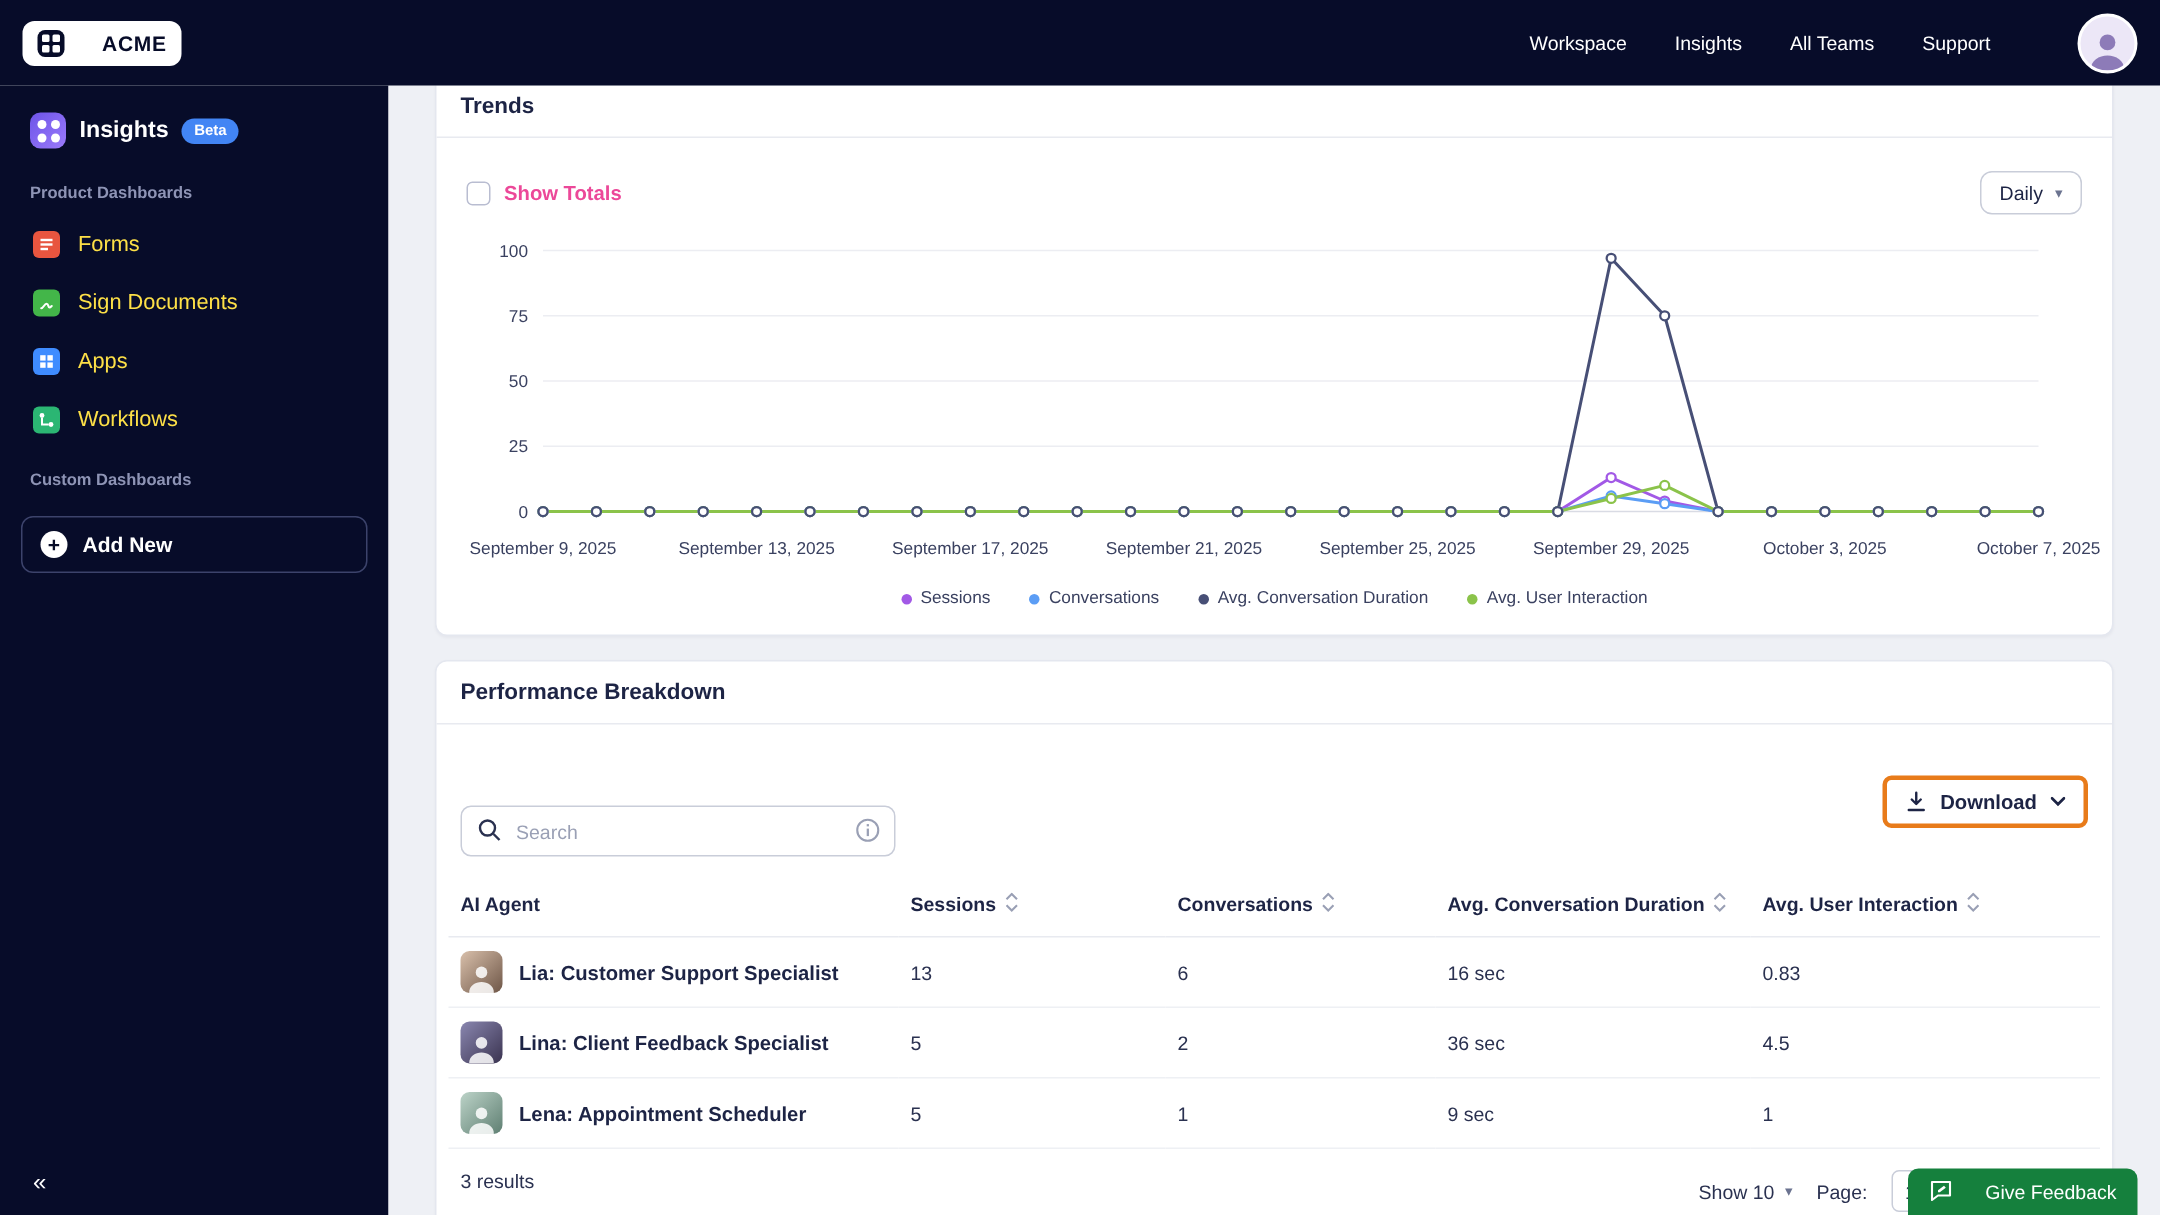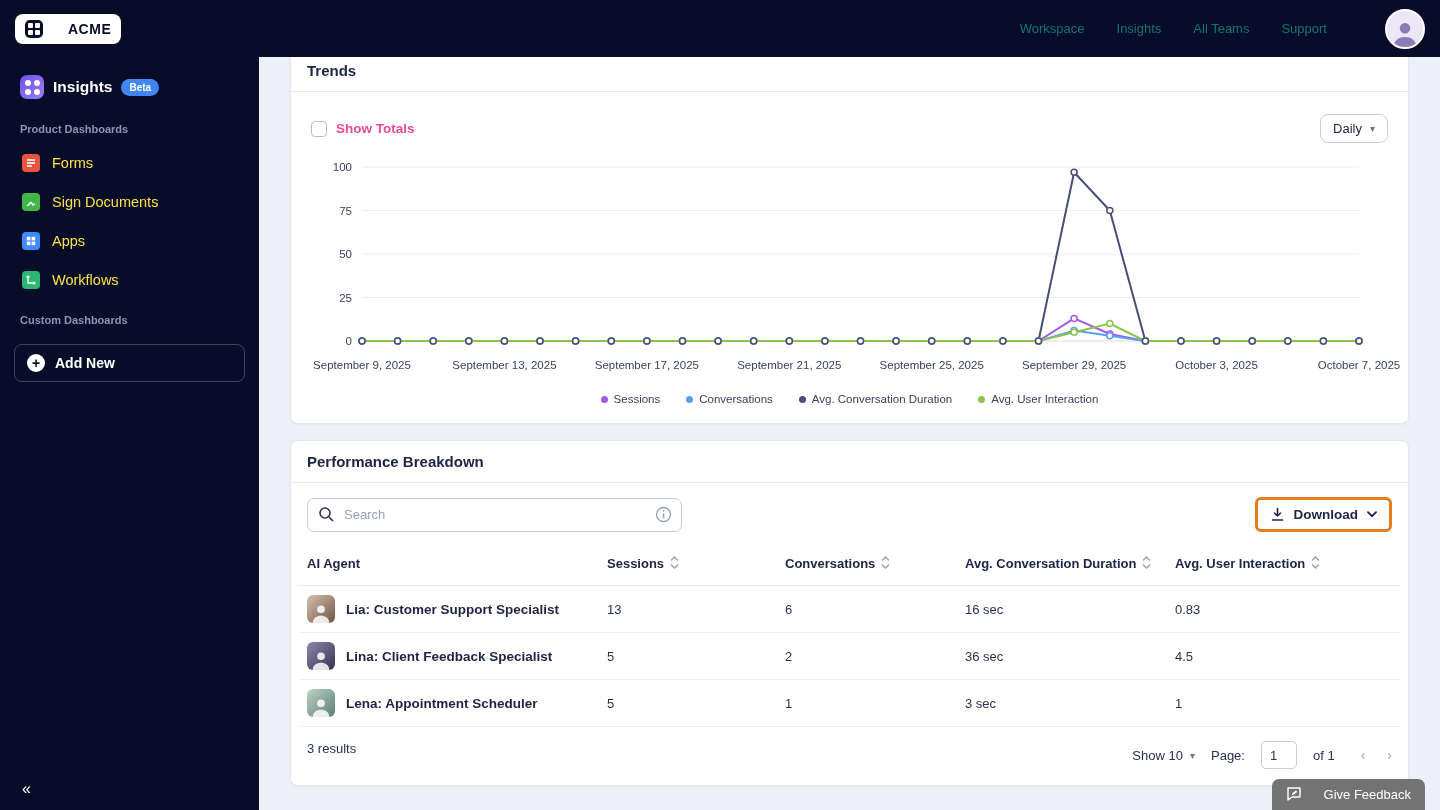--- a/index.html
+++ b/index.html
@@ -5,21 +5,21 @@
   * { margin:0; padding:0; box-sizing:border-box; }
   html,body { width:1440px; height:810px; overflow:hidden; font-family:"Liberation Sans", sans-serif; background:#eef0f5; }
 
   
   .topbar { position:absolute; top:0; left:0; width:1440px; height:57px; background:#070c29; display:flex; align-items:center; padding:0 15px; z-index:20; }
   .logo-box { background:#fff; border-radius:8px; padding:6px 10px; display:flex; align-items:center; gap:25px; }
   .logo-mark { width:18px; height:18px; background:#070c29; border-radius:5px; display:grid; grid-template-columns:5px 5px; grid-template-rows:5px 5px; gap:2px; place-content:center; }
   .logo-mark i { background:#fff; border-radius:1px; }
   .logo-text { font-weight:800; font-size:14px; color:#070c29; letter-spacing:.5px; }
   .top-nav { margin-left:auto; display:flex; align-items:center; gap:32px; }
-  .top-nav a { color:#0f766e; font-size:13px; text-decoration:none; cursor:pointer; }
+  .top-nav a { color:#ffffff; font-size:13px; text-decoration:none; cursor:pointer; }
   .top-avatar { width:40px; height:40px; border-radius:50%; background:#ece7f7; border:2px solid #fff; margin-left:26px; display:flex; align-items:flex-end; justify-content:center; overflow:hidden; cursor:pointer; }
   .top-avatar svg { width:30px; height:30px; }
 
   
   .sidebar { position:absolute; top:57px; left:0; width:259px; bottom:0; background:#070c29; padding:10px 12px; }
   .insights-row { display:flex; align-items:center; gap:9px; padding:8px 8px 10px; }
   .insights-icon { width:24px; height:24px; border-radius:7px; background:linear-gradient(135deg,#6d54e8,#9b7bfb); display:grid; grid-template-columns:6px 6px; grid-template-rows:6px 6px; gap:3px; place-content:center; }
   .insights-icon i { background:#fff; border-radius:50%; }
   .insights-title { color:#fff; font-size:15.5px; font-weight:700; }
   .beta-badge { background:#4285f4; color:#fff; font-size:10px; font-weight:700; border-radius:9px; padding:3px 8px; }
@@ -45,21 +45,21 @@
   .select-pill { border:1px solid #c9cdd9; border-radius:8px; padding:6px 12px; font-size:13px; color:#1d2445; display:flex; align-items:center; gap:8px; background:#fff; cursor:pointer; }
   .chev { color:#6b7390; font-size:10px; }
   #trend-chart { display:block; margin-top:10px; overflow:visible; }
   .tick { font-size:11.5px; fill:#3a4160; font-family:"Liberation Sans",sans-serif; }
   .legend { display:flex; justify-content:center; gap:26px; padding:10px 0 8px; }
   .legend-item { display:flex; align-items:center; gap:6px; font-size:11.5px; color:#3a4160; }
   .legend-dot { width:7px; height:7px; border-radius:50%; background:#999; }
 
   .perf-card { margin-top:16px; }
   .perf-toolbar { display:flex; align-items:center; justify-content:space-between; padding:14px 16px 10px; }
-  .search-wrap { position:relative; width:375px; }
+  .search-wrap { position:relative; width:290px;margin-top:40px; }
   .search-wrap input { width:100%; height:34px; border:1px solid #c9cdd9; border-radius:7px; padding:0 34px 0 36px; font-size:13px; color:#2a3150; font-family:"Liberation Sans",sans-serif; }
   .search-wrap input::placeholder { color:#9aa0b5; }
   .search-icon { position:absolute; left:11px; top:8px; }
   .info-icon { position:absolute; right:10px; top:8px; }
   .download-btn { border:3px solid #e87b1a; border-radius:6px; background:#fff; padding:7px 12px; display:flex; align-items:center; gap:9px; font-size:13.5px; font-weight:700; color:#1d2445; cursor:pointer; }
 
   table { width:100%; border-collapse:collapse; }
   th { text-align:left; font-size:13px; font-weight:700; color:#1d2445; padding:14px 8px; border-bottom:1px solid #e8eaf0; }
   th .sort { margin-left:6px; vertical-align:-1px; }
   td { font-size:13px; color:#2a3150; padding:9px 8px; border-bottom:1px solid #eef0f4; }
@@ -69,21 +69,21 @@
   .table-wrap { padding:0 8px; }
 
   .perf-footer { display:flex; align-items:flex-start; justify-content:space-between; padding:14px 16px 16px; }
   .results-text { font-size:13px; color:#2a3150; }
   .footer-right { display:flex; align-items:center; gap:16px; font-size:13px; color:#2a3150; }
   .show-select { display:flex; align-items:center; gap:7px; cursor:pointer; }
   .page-input { width:36px; height:28px; border:1px solid #c9cdd9; border-radius:5px; text-align:left; padding:0 8px; font-size:13px; color:#2a3150; font-family:"Liberation Sans",sans-serif; }
   .pager { color:#a5aabd; font-size:14px; display:flex; gap:22px; margin-left:10px; }
   .pager span { cursor:pointer; }
 
-  .feedback-btn { position:absolute; right:15px; bottom:0; background:#737373; color:#fff; border-radius:7px 7px 0 0; padding:7px 14px 8px; display:flex; align-items:center; gap:22px; font-size:13px; cursor:pointer; z-index:30; }
+  .feedback-btn { position:absolute; right:15px; bottom:0; background:#15803d; color:#fff; border-radius:7px 7px 0 0; padding:7px 14px 8px; display:flex; align-items:center; gap:22px; font-size:13px; cursor:pointer; z-index:30; }
 </style>
 </head>
 <body>
 
 <div class="topbar">
   <div class="logo-box">
     <span class="logo-mark">
         <i></i>
         <i></i>
         <i></i>
@@ -451,21 +451,21 @@
                     <svg viewBox="0 0 24 24">
                       <circle cx="12" cy="9" r="4.2" fill="#fff" opacity=".85"></circle>
                       <path d="M3 24c0-5.5 4.5-8 9-8s9 2.5 9 8" fill="#fff" opacity=".85"></path>
                     </svg>
                   </span>
                   <span>Lena: Appointment Scheduler</span>
                 </div>
               </td>
             <td>5</td>
             <td>1</td>
-            <td>3 sec</td>
+            <td>9 sec</td>
             <td>1</td>
           </tr>
         </tbody>
       </table>
     </div>
 
     <div class="perf-footer">
       <span class="results-text">3 results</span>
       <div class="footer-right">
         <span class="show-select">

